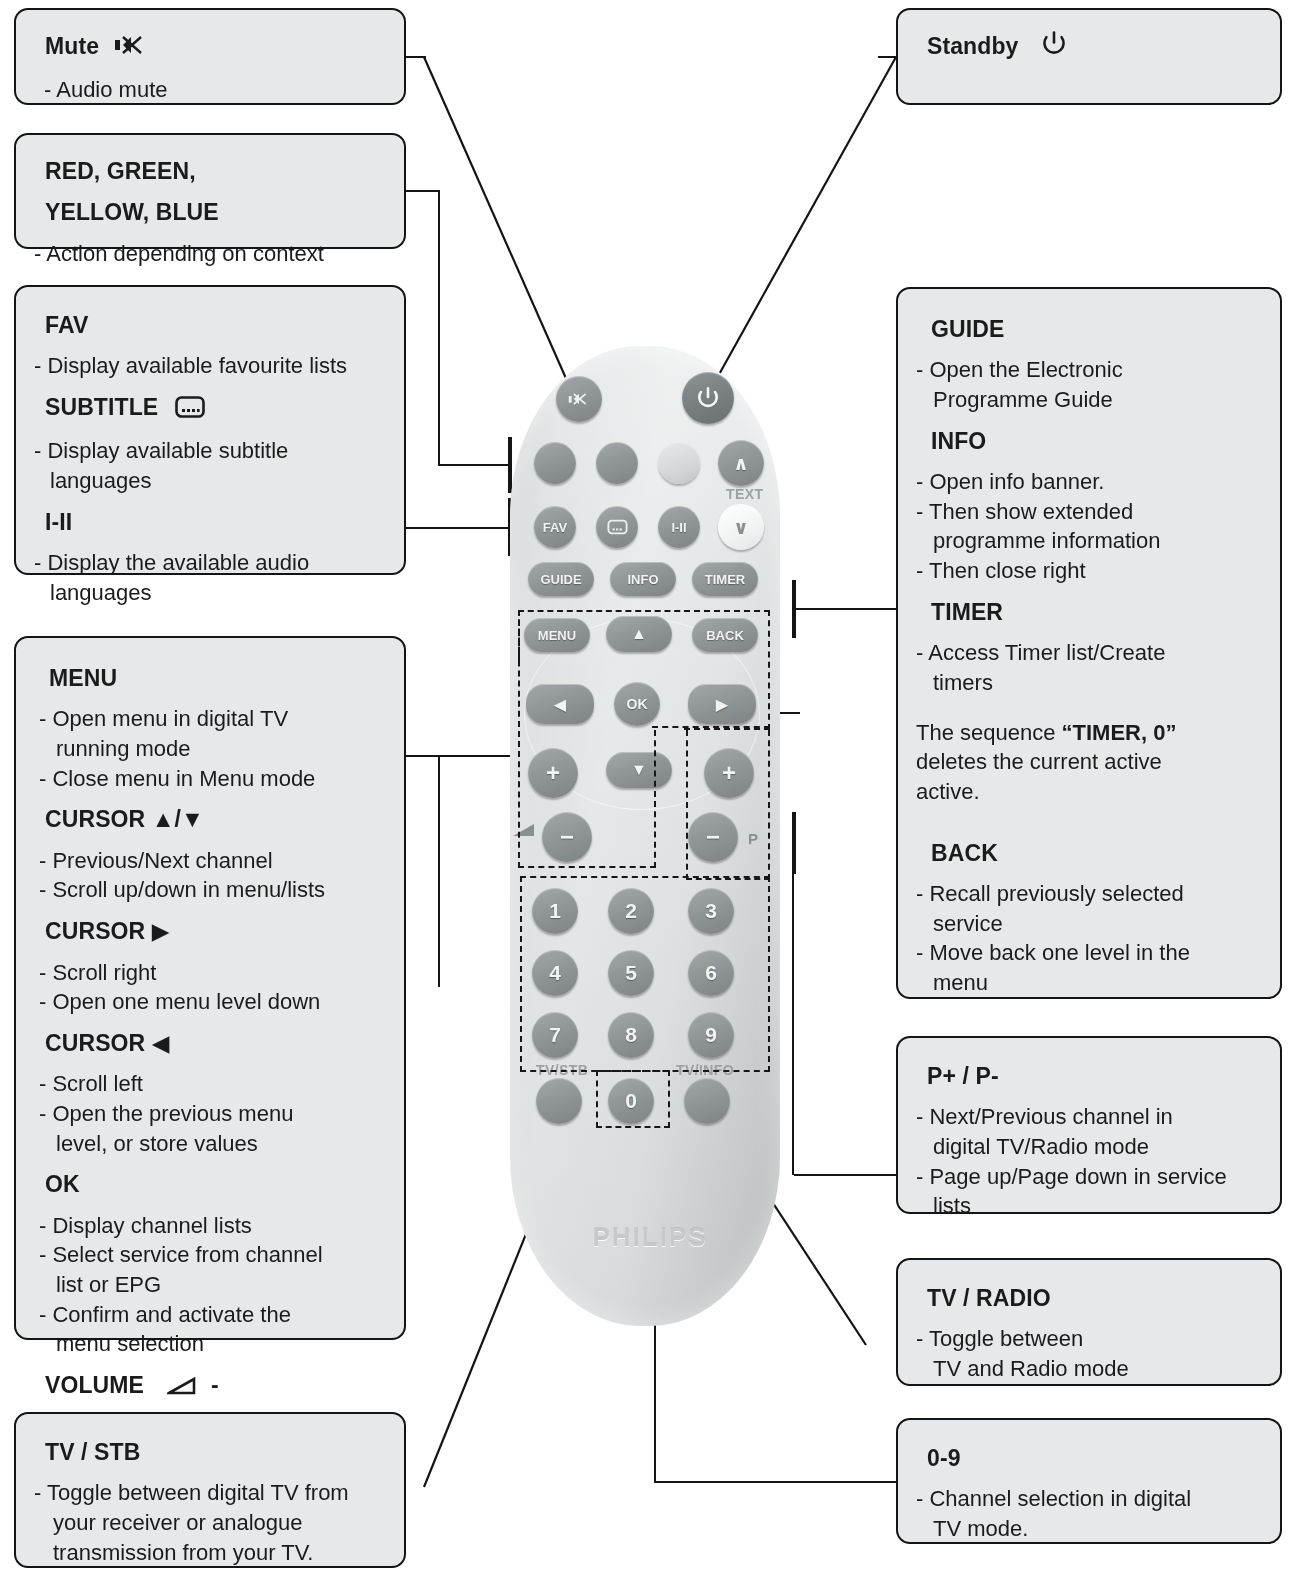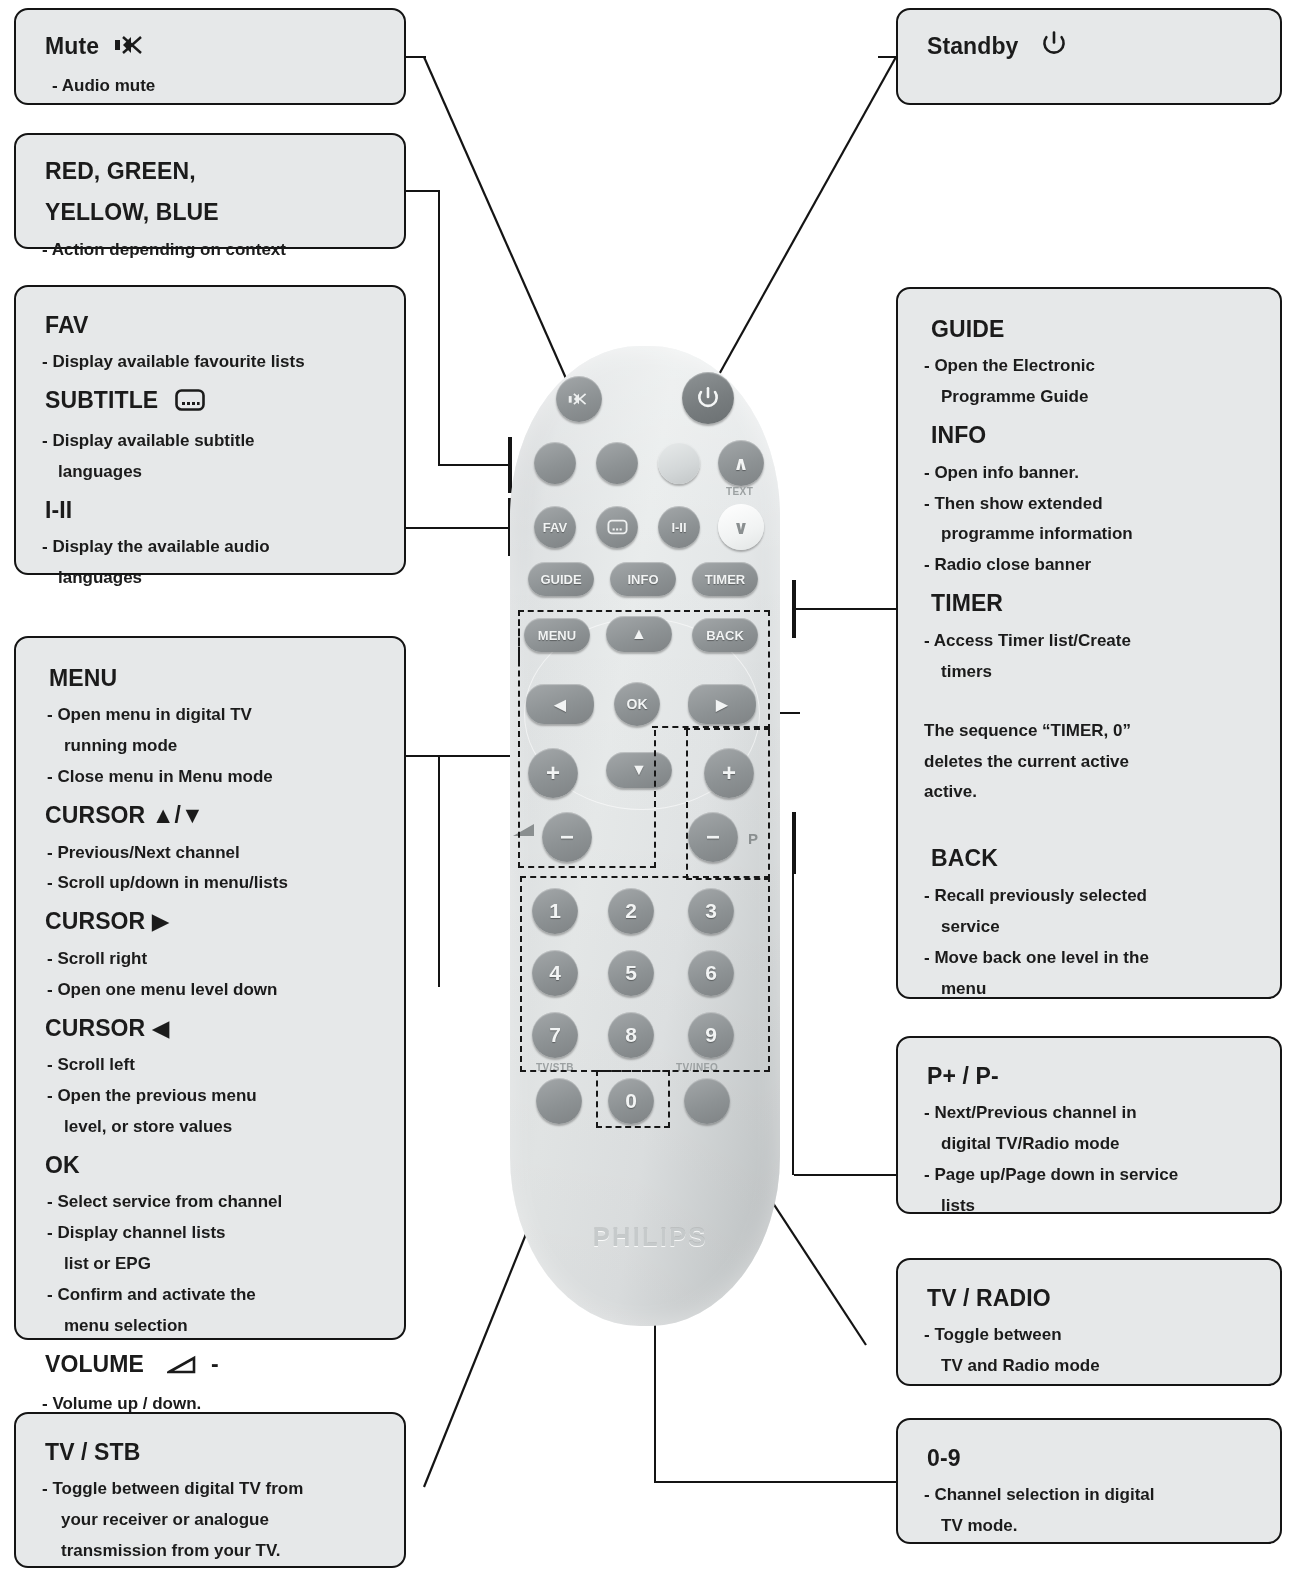--- a/index.html
+++ b/index.html
@@ -19,24 +19,24 @@
   }
   .box h4{
     margin:11px;
     font-weight:bold;
     font-size:23px;
     line-height:1.32;
     letter-spacing:.1px;
     white-space:nowrap;
   }
   .box p{
-    margin:8px;
-    font-size:17px;
+    margin:0;
+    font-size:22px;
     line-height:1.35;
-    font-weight:bold;
+    font-weight:normal;
   }
   .box p.ind2{padding-left:18px;text-indent:-18px;}
   .gap{height:20px;}
 
   
   .ico{display:inline-block;vertical-align:-3px;}
 
   
   .ln{position:absolute;background:#141414;}
   .lnh{height:2.2px;}
@@ -62,21 +62,21 @@
     display:flex;align-items:center;justify-content:center;
     color:#f2f4f4;font-weight:bold;
     background:linear-gradient(160deg,#a3a7a9,#8d9294 55%,#7f8385);
     box-shadow:0 2px 2px rgba(0,0,0,.28), inset 0 1px 1px rgba(255,255,255,.35);
     text-shadow:0 1px 1px rgba(0,0,0,.35);
   }
   .rnd{border-radius:50%;}
   .pill{border-radius:18px;}
   .lite{background:linear-gradient(160deg,#e7eaea,#d3d7d8 60%,#c2c6c7);color:#6e7374;text-shadow:none;}
   .white{background:linear-gradient(160deg,#ffffff,#f1f3f3 60%,#e2e5e5);color:#8a8f90;text-shadow:none;}
-  .lbl{position:absolute;color:#9ca1a2;font-size:10px;font-weight:bold;letter-spacing:.4px;}
+  .lbl{position:absolute;color:#9ca1a2;font-size:14px;font-weight:bold;letter-spacing:.4px;}
   .dash{position:absolute;border:2px dashed #171717;box-sizing:border-box;}
   .ring{position:absolute;border:1.5px solid rgba(255,255,255,.55);border-radius:50%;}
   .philips{
     position:absolute;width:100%;text-align:center;
     font-size:26px;font-weight:bold;letter-spacing:2px;
     color:#c6cacb;text-shadow:0 1px 0 rgba(255,255,255,.85),0 -1px 0 rgba(0,0,0,.09);
   }
 </style>
 </head>
 <body>
@@ -172,22 +172,22 @@
   <p style="padding-left:22px;text-indent:-17px;">-  Previous/Next channel</p>
   <p style="padding-left:22px;text-indent:-17px;">-  Scroll up/down in menu/lists</p>
   <h4>CURSOR ▶</h4>
   <p style="padding-left:22px;text-indent:-17px;">-  Scroll right</p>
   <p style="padding-left:22px;text-indent:-17px;">-  Open one menu level down</p>
   <h4>CURSOR ◀</h4>
   <p style="padding-left:22px;text-indent:-17px;">-  Scroll left</p>
   <p style="padding-left:22px;text-indent:-17px;">-  Open the previous menu</p>
   <p style="padding-left:22px;">level, or store values</p>
   <h4>OK</h4>
+  <p style="padding-left:22px;text-indent:-17px;">-  Display channel lists</p>
   <p style="padding-left:22px;text-indent:-17px;">-  Select service from channel</p>
-  <p style="padding-left:22px;text-indent:-17px;">-  Display channel lists</p>
   <p style="padding-left:22px;">list or EPG</p>
   <p style="padding-left:22px;text-indent:-17px;">-  Confirm and activate the</p>
   <p style="padding-left:22px;">menu selection</p>
   <h4>
     <span>VOLUME</span>
     <span class="ico" style="margin:0 8px 0 16px;">
       <svg width="30" height="20" viewBox="0 0 30 20">
         <polygon points="2,17 27,3 27,17" fill="none" stroke="#1b1b1b" stroke-width="2.6" stroke-linejoin="miter"></polygon>
       </svg>
     </span>
@@ -216,21 +216,21 @@
 </div>
 
 <div class="box" style="left:896px;top:287px;width:386px;height:712px;padding-top:14px;">
   <h4 style="padding-left:4px;">GUIDE</h4>
   <p>- Open the Electronic</p>
   <p style="padding-left:17px;">Programme Guide</p>
   <h4 style="padding-left:4px;">INFO</h4>
   <p>- Open info banner.</p>
   <p>- Then show extended</p>
   <p style="padding-left:17px;">programme information</p>
-  <p>- Radio close banner</p>
+  <p>- Then close right</p>
   <h4 style="padding-left:4px;">TIMER</h4>
   <p>- Access Timer list/Create</p>
   <p style="padding-left:17px;">timers</p>
   <div class="gap"></div>
   <p>
     <span>The sequence </span><b>“TIMER, 0”</b>
   </p>
   <p>deletes the current active</p>
   <p>active.</p>
   <div class="gap"></div>

